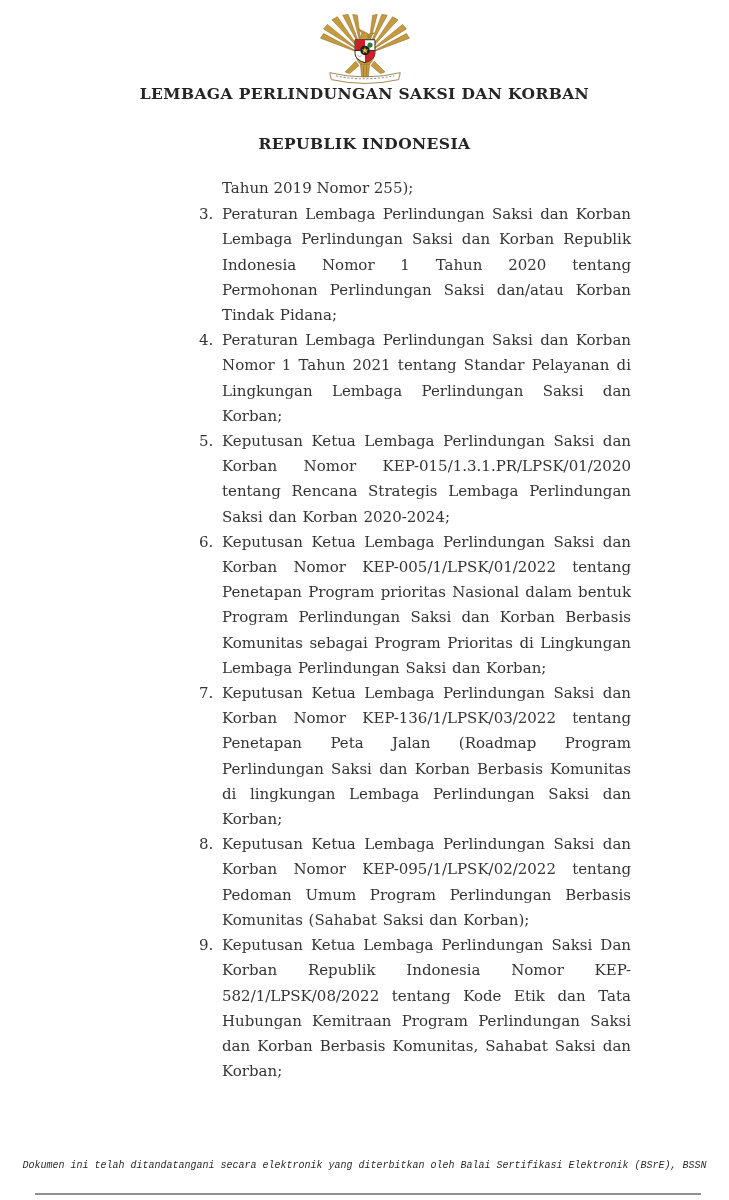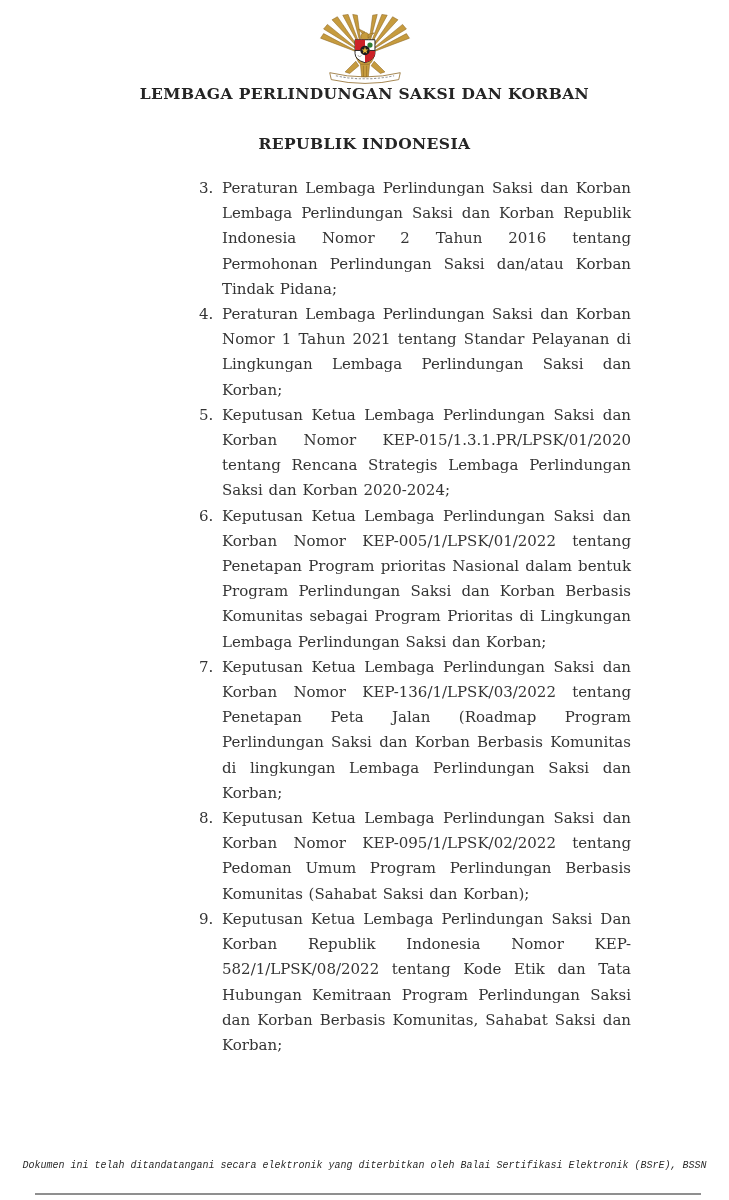--- a/index.html
+++ b/index.html
@@ -93,24 +93,25 @@
         <line x1="47" y1="48" x2="53.8" y2="48" stroke="#1d1d1d" stroke-width="1.2"></line>
         <line x1="66.2" y1="48" x2="73" y2="48" stroke="#1d1d1d" stroke-width="1.2"></line>
       </g>
     </svg>
   </div>
 
   <div class="org-line org-line1">LEMBAGA PERLINDUNGAN SAKSI DAN KORBAN</div>
   <div class="org-line org-line2">REPUBLIK INDONESIA</div>
 
   <div class="content">
+    <p class="continuation">Tahun 2019 Nomor 255);</p>
     <div id="numbered-list">
     <div class="item">
       <span class="num">3.</span>
-      <span class="txt">Peraturan Lembaga Perlindungan Saksi dan Korban Lembaga Perlindungan Saksi dan Korban Republik Indonesia Nomor 2 Tahun 2016 tentang Permohonan Perlindungan Saksi dan/atau Korban Tindak Pidana;</span>
+      <span class="txt">Peraturan Lembaga Perlindungan Saksi dan Korban Lembaga Perlindungan Saksi dan Korban Republik Indonesia Nomor 1 Tahun 2020 tentang Permohonan Perlindungan Saksi dan/atau Korban Tindak Pidana;</span>
     </div>
 
     <div class="item">
       <span class="num">4.</span>
       <span class="txt">Peraturan Lembaga Perlindungan Saksi dan Korban Nomor 1 Tahun 2021 tentang Standar Pelayanan di Lingkungan Lembaga Perlindungan Saksi dan Korban;</span>
     </div>
 
     <div class="item">
       <span class="num">5.</span>
       <span class="txt">Keputusan Ketua Lembaga Perlindungan Saksi dan Korban Nomor KEP-015/1.3.1.PR/LPSK/01/2020 tentang Rencana Strategis Lembaga Perlindungan Saksi dan Korban 2020-2024;</span>

